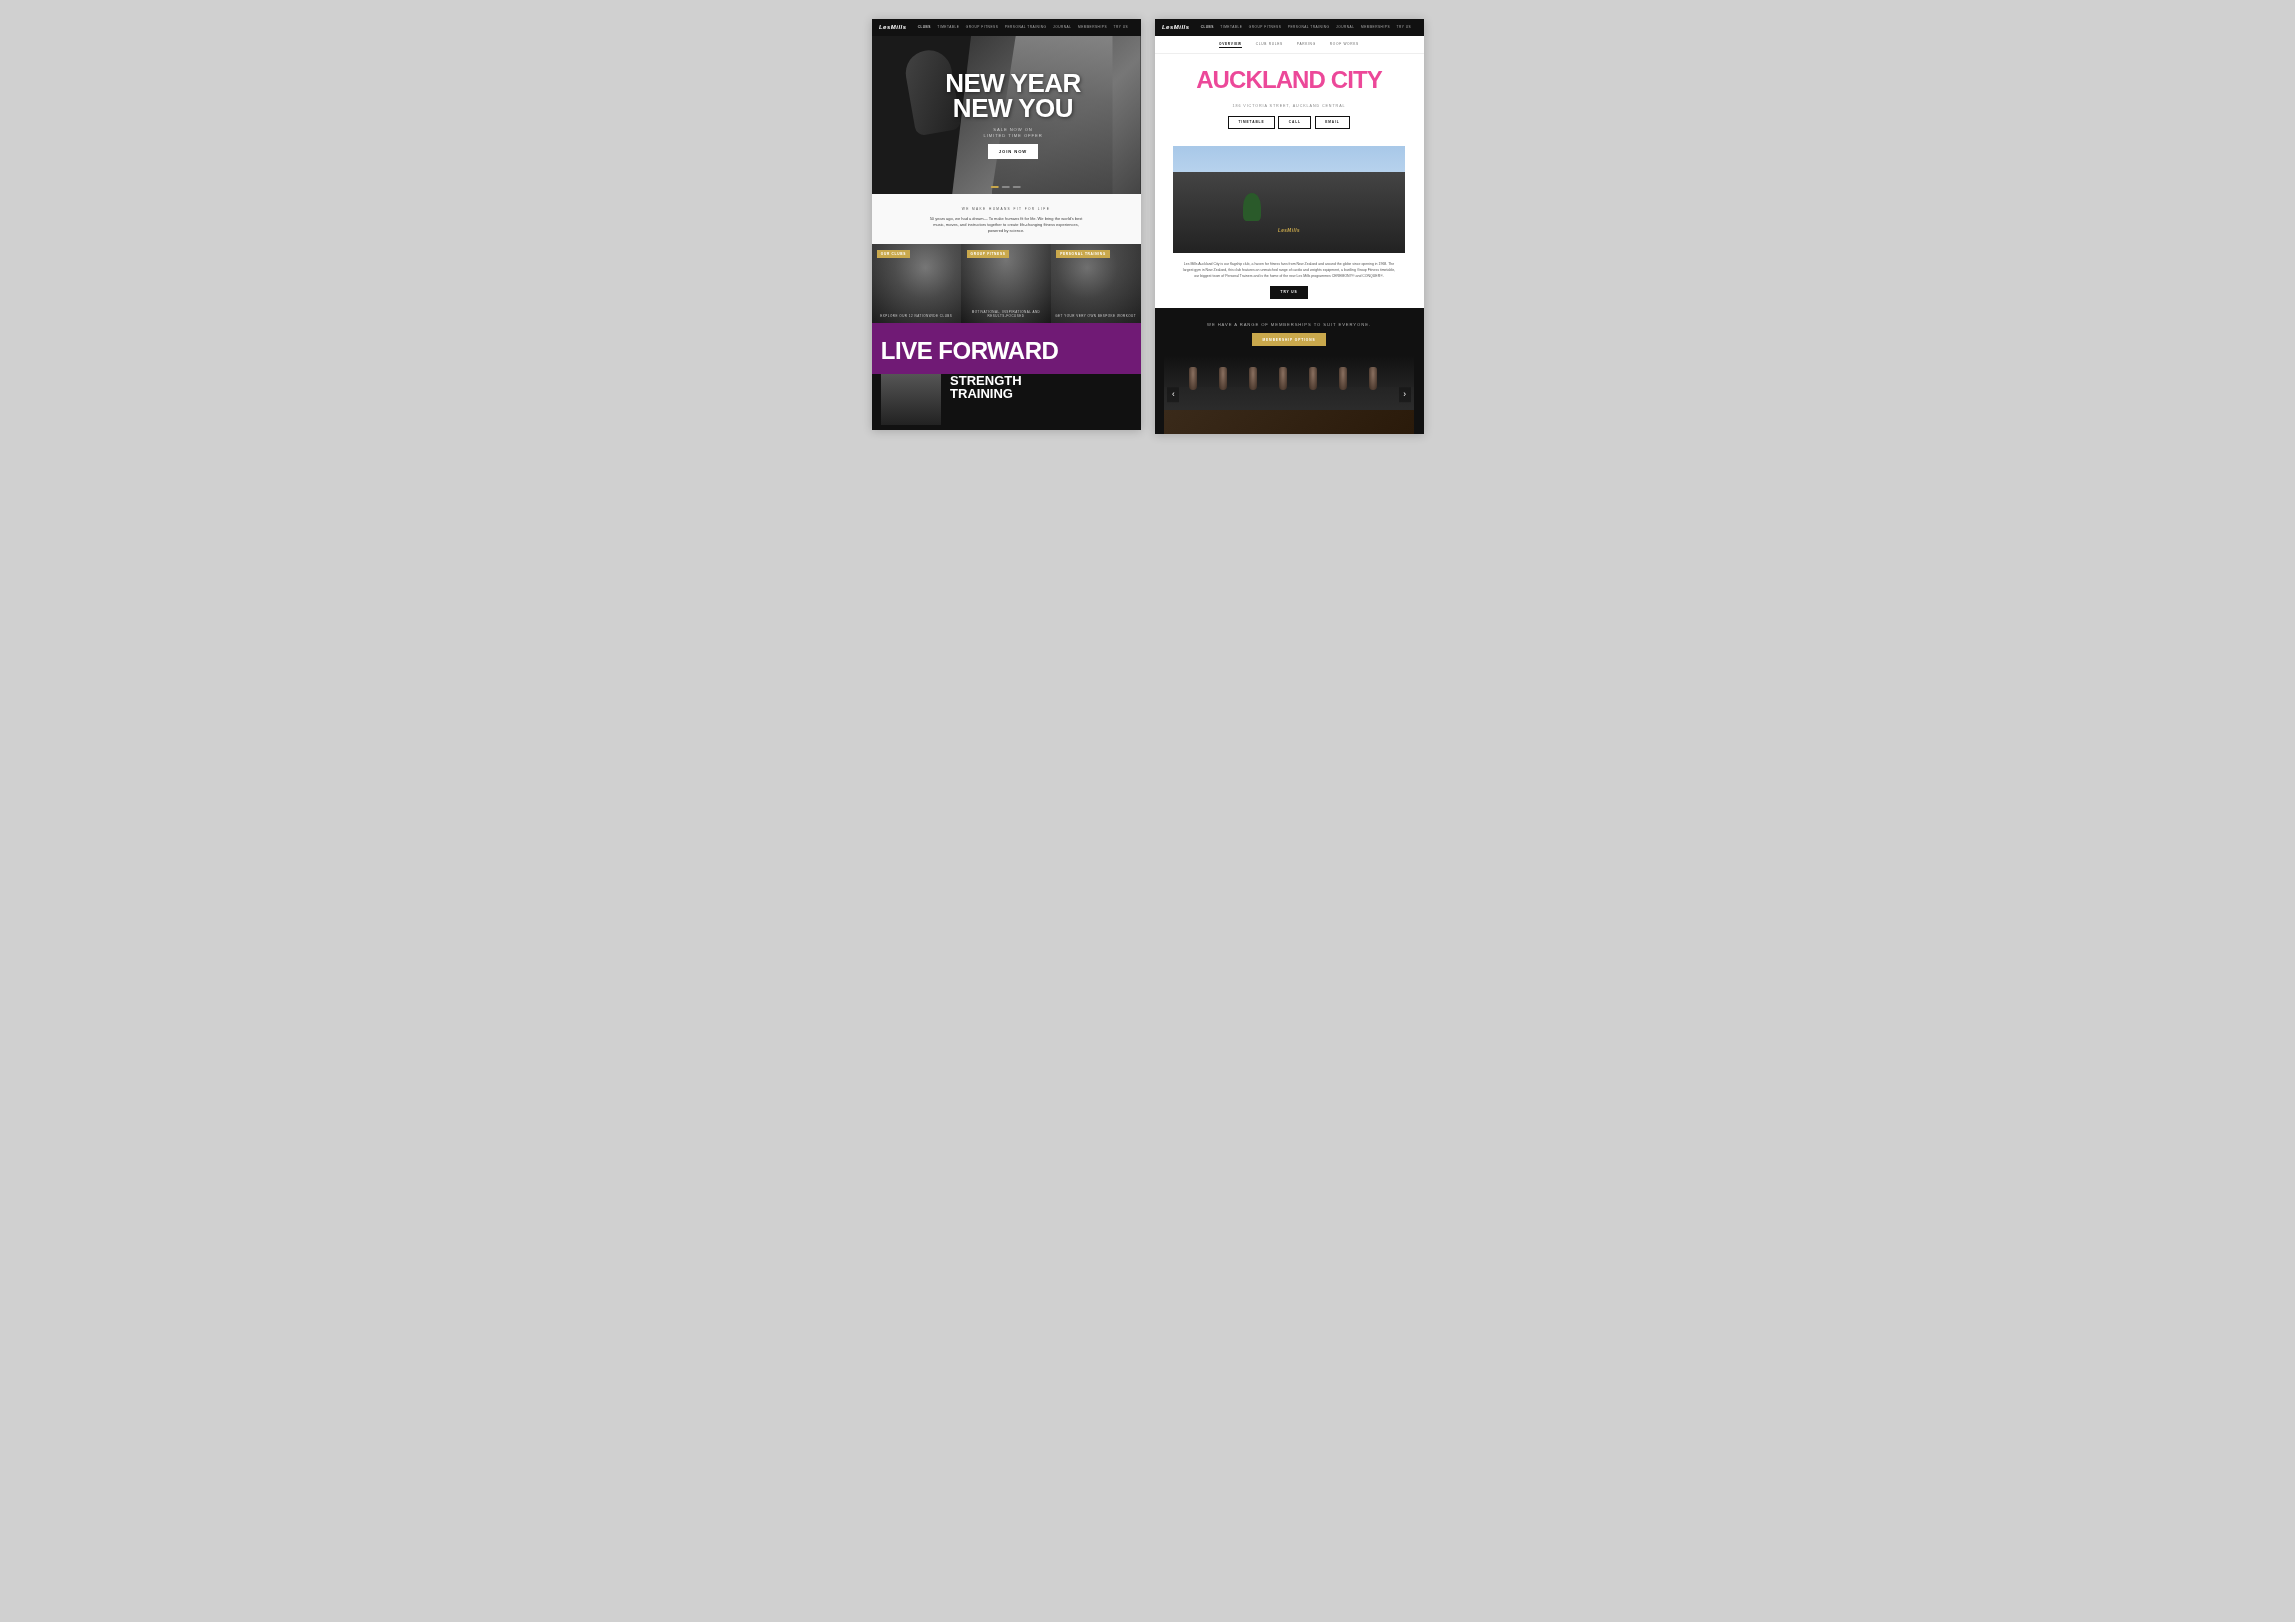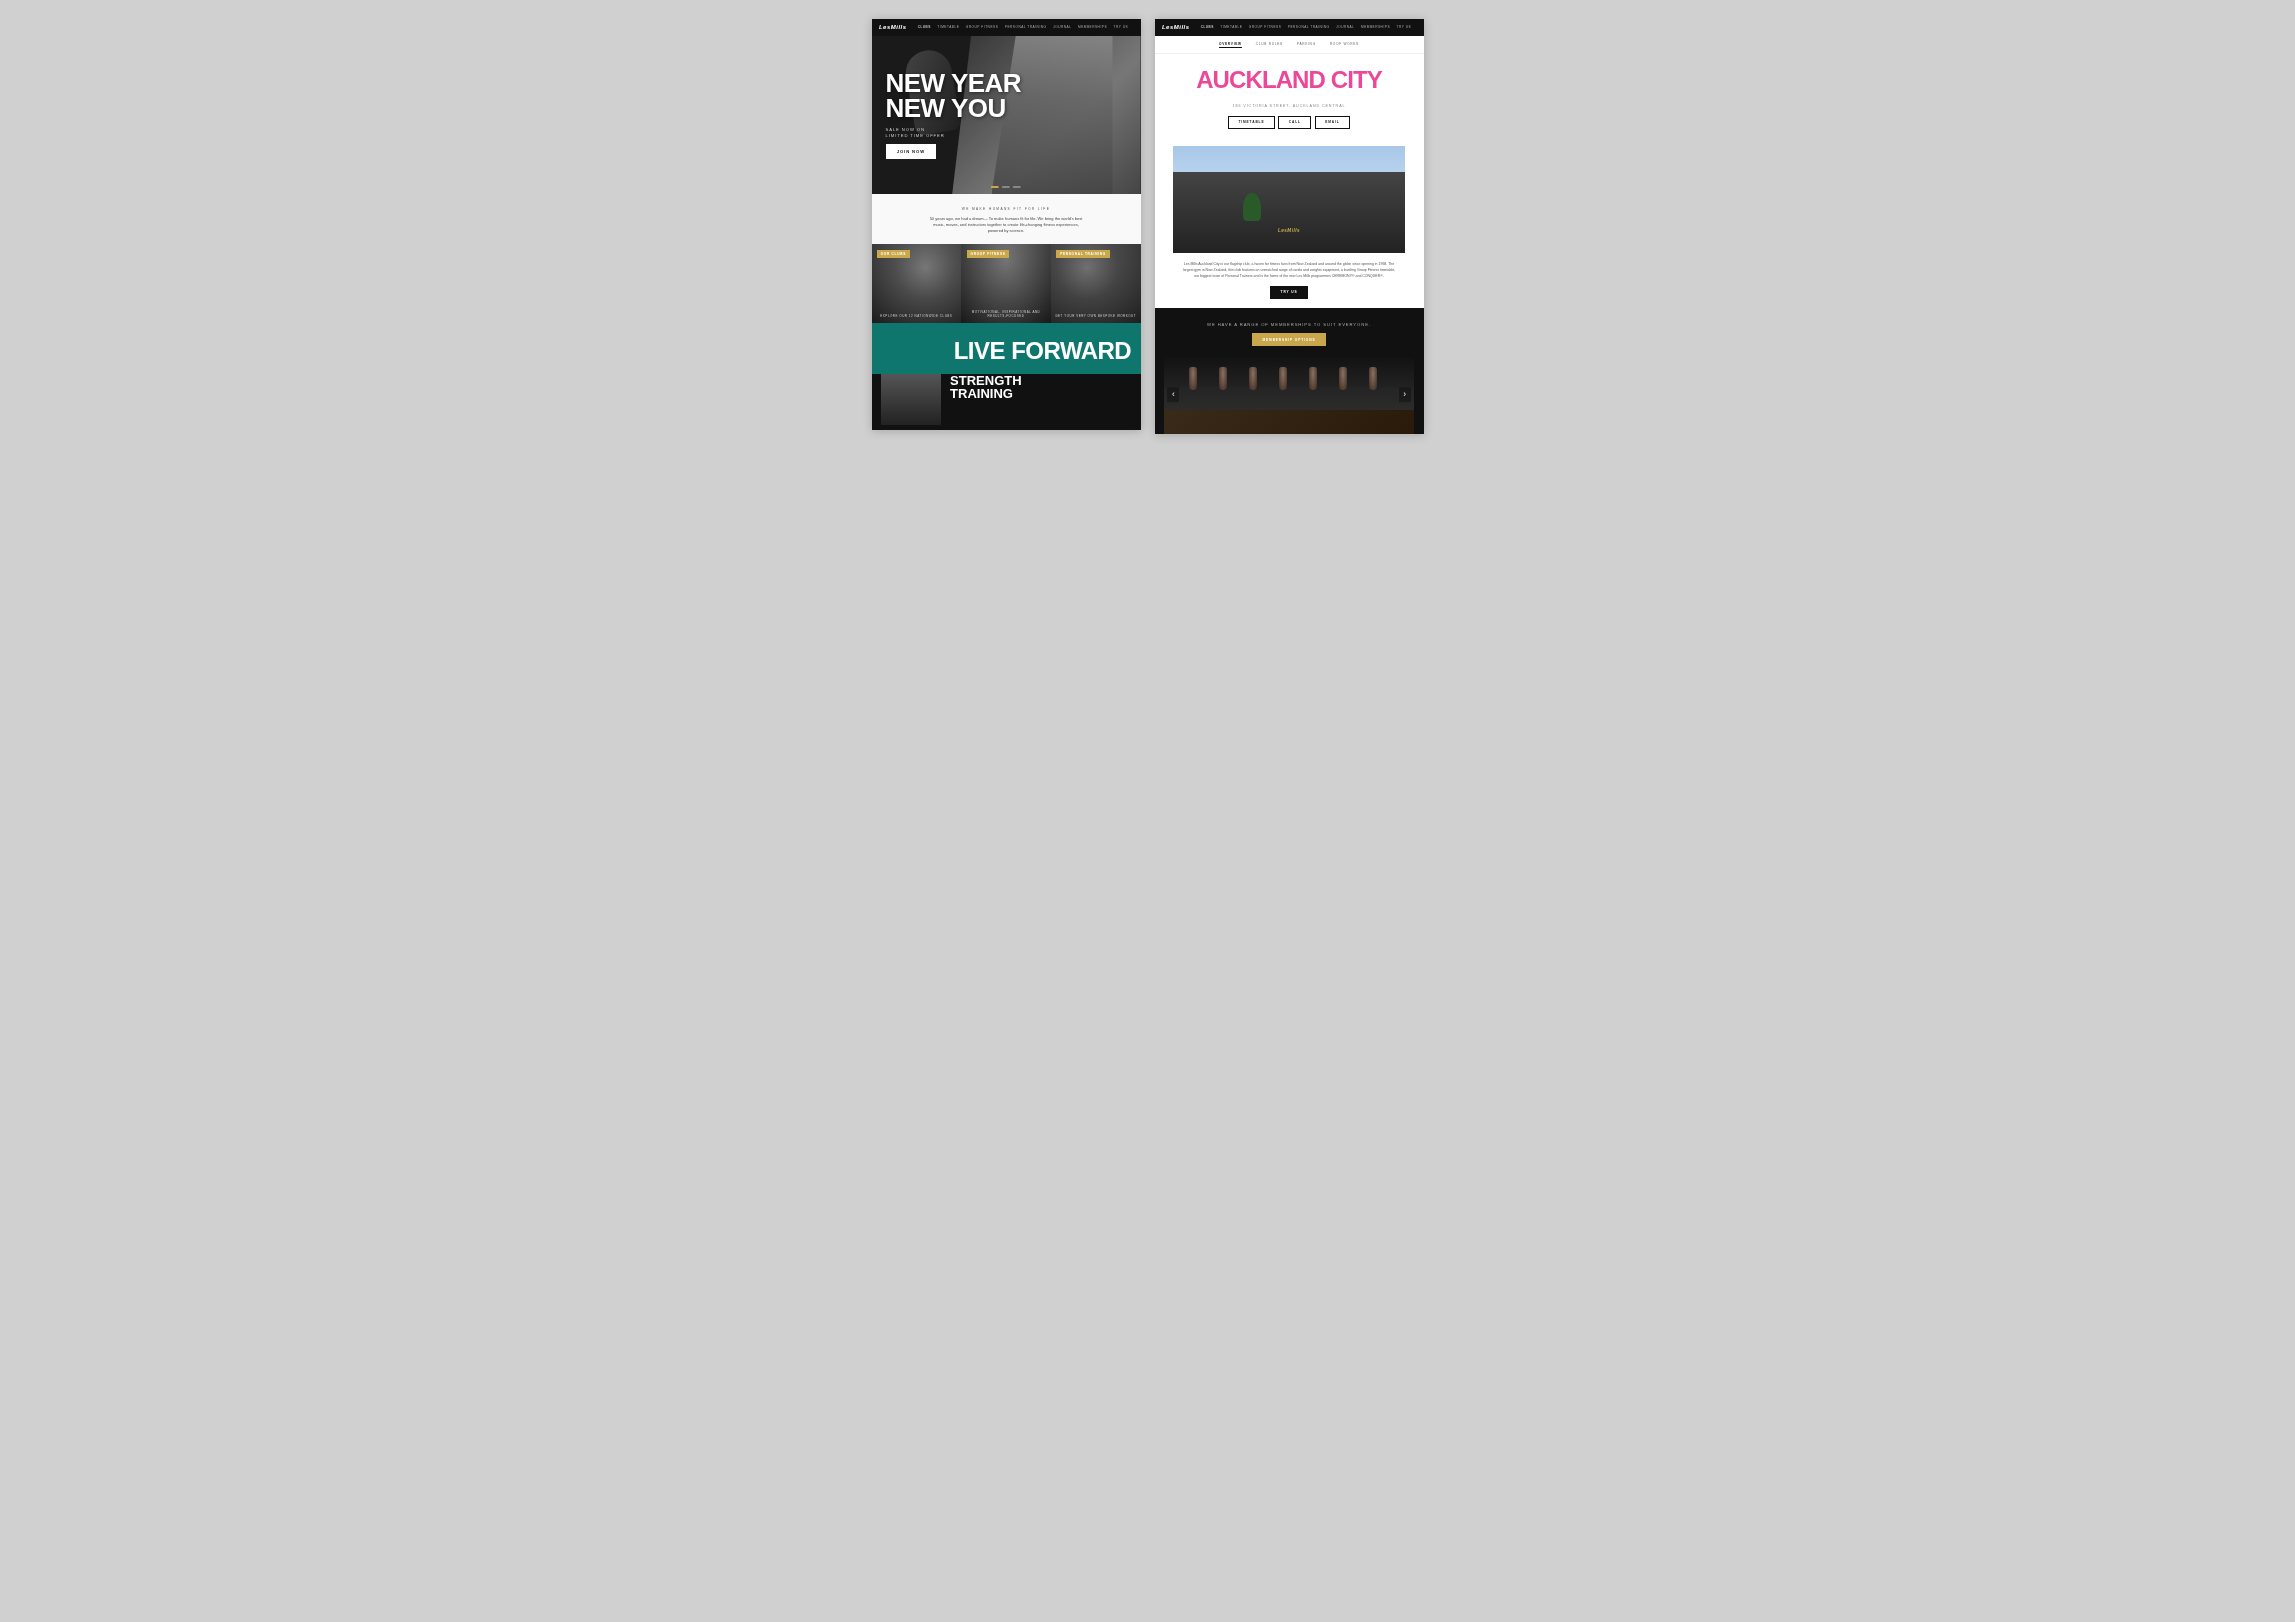--- a/index.html
+++ b/index.html
@@ -87,20 +87,21 @@
       height: 83px;
       background: linear-gradient(to bottom right, #555, #222);
       border-radius: 23px 23px 9.3px 9.3px;
       opacity: 0.7;
       transform: rotate(-10deg);
     }
     .hero-content {
       position: relative;
       z-index: 2;
       padding-left: 14px;
+      text-align: center;
       width: 100%;
     }
     .hero-title {
       font-size: 26px;
       font-weight: 900;
       color: #fff;
       line-height: 0.95;
       text-transform: uppercase;
       letter-spacing: -0.5px;
       text-shadow: 0.9px 0.9px 3.7px rgba(0,0,0,0.5);
@@ -230,23 +231,23 @@
       color: #ccc;
       font-size: 3px;
       letter-spacing: 0.5px;
       text-transform: uppercase;
       z-index: 2;
       padding: 0 3.7px;
     }
 
     
     .live-forward {
-      background: #0f766e;
+      background: #701a75;
       padding: 14px 9.3px 9.3px;
-      text-align: right;
+      text-align: left;
     }
     .live-forward-title {
       font-size: 24px;
       font-weight: 900;
       color: #fff;
       text-transform: uppercase;
       letter-spacing: -0.5px;
     }
 
     

